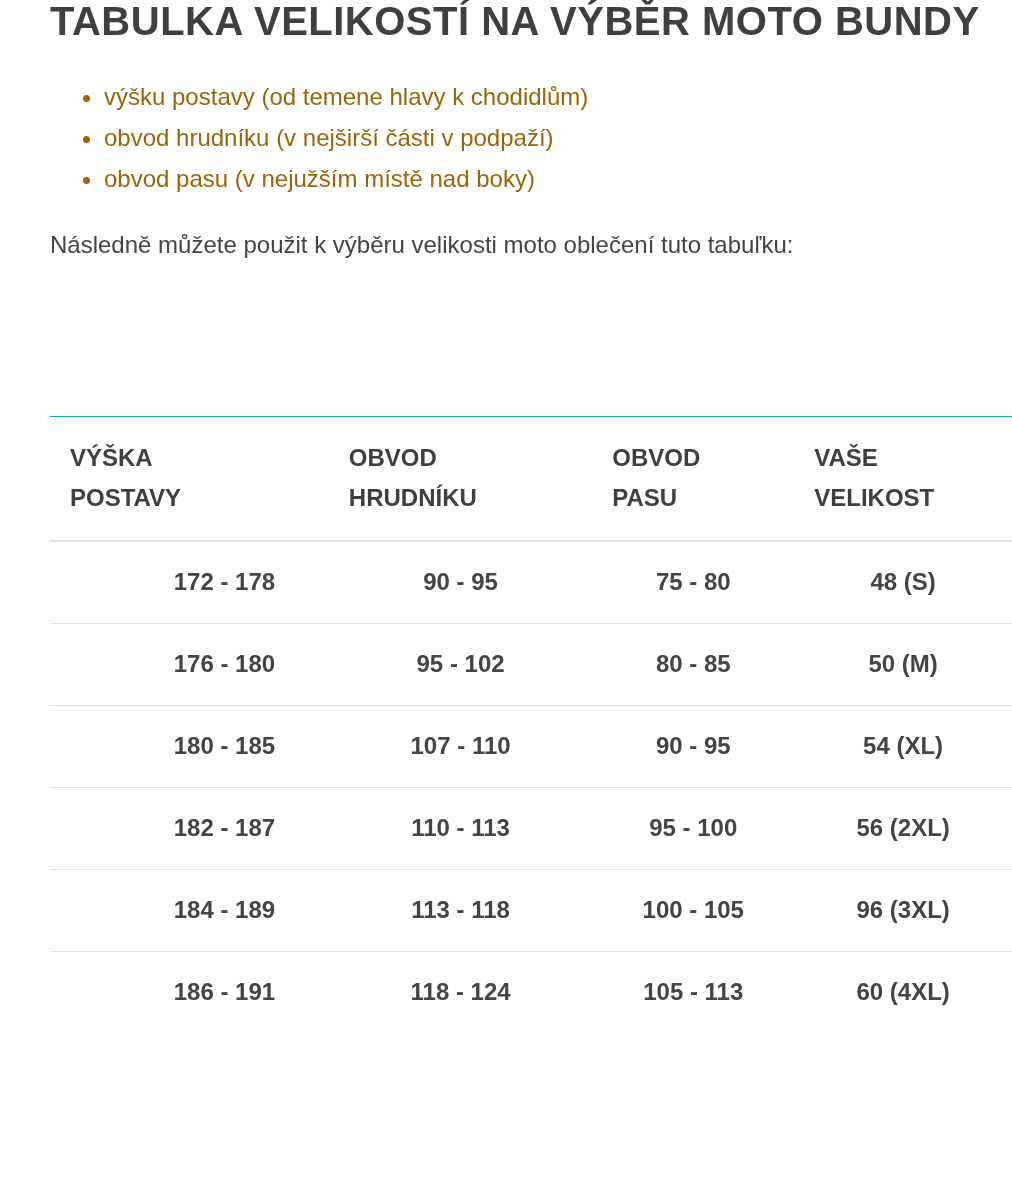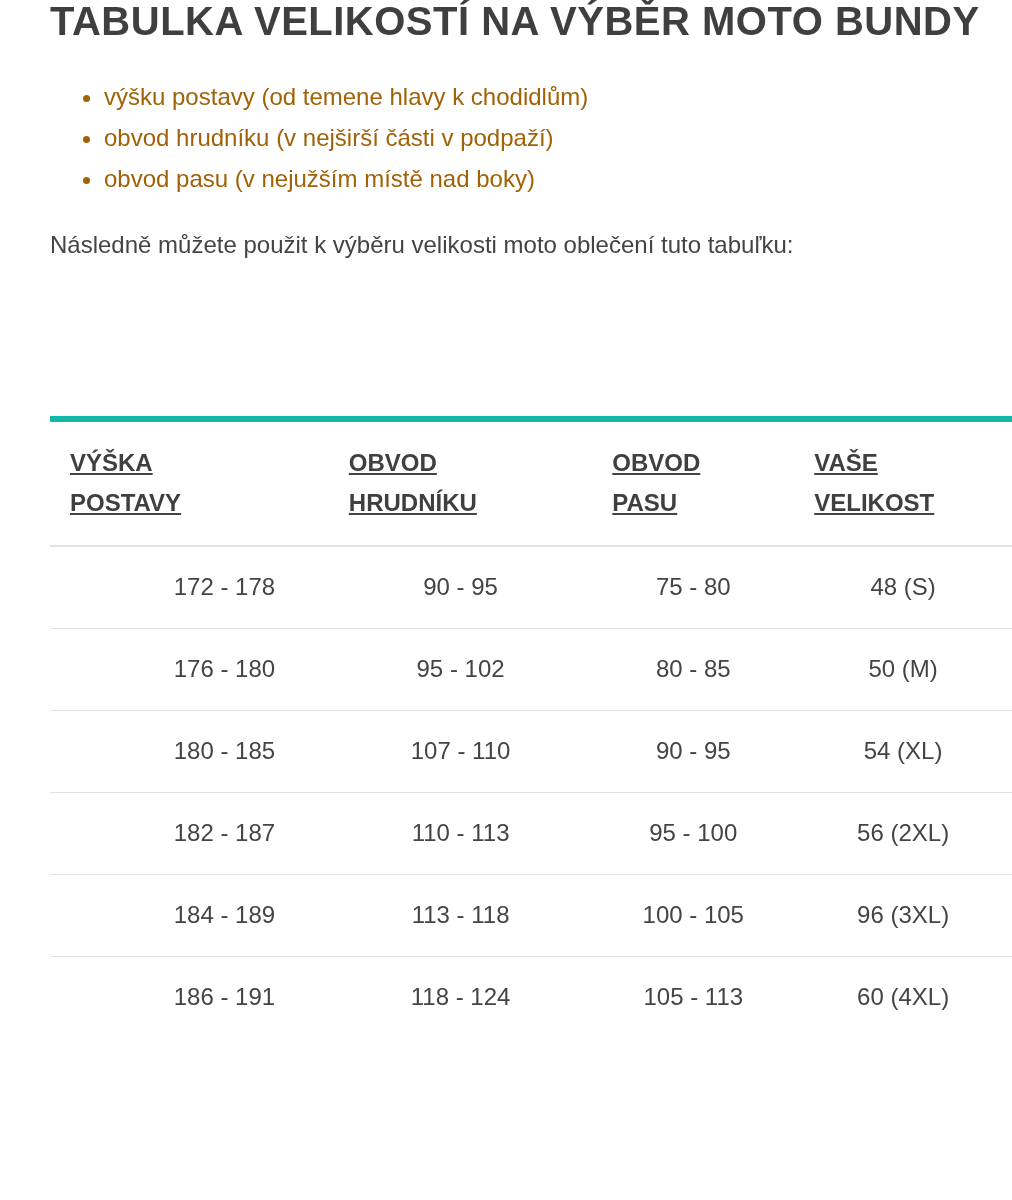--- a/index.html
+++ b/index.html
@@ -43,31 +43,31 @@
     }
     table.sizes {
       position: absolute;
       left: 50px;
       top: 416px;
       width: 962px;
       border-collapse: collapse;
       font-size: 24px;
       color: #444;
     }
-    table.sizes thead tr { border-top: 6px solid #14b8a6; border-bottom: 2px solid #e2e2e2; text-decoration: underline; }
+    table.sizes thead tr { border-top: 1px solid #14b8a6; border-bottom: 2px solid #e2e2e2; }
     table.sizes th {
       text-align: left;
       font-weight: 700;
       font-size: 24px;
       line-height: 40px;
       padding: 21px 0 22px 20px;
       color: #3f3f3f;
       vertical-align: top;
     }
-    table.sizes tbody tr { height: 82px; border-bottom: 1px solid #e2e2e2; }
+    table.sizes tbody tr { height: 82px; border-bottom: 1px solid #e2e2e2; font-weight: bold; }
     table.sizes tbody tr:last-child { border-bottom: none; }
     table.sizes td {
       text-align: center;
       padding: 0;
       vertical-align: middle;
     }
     .c1 { width: 253px; }
     .c2 { width: 278px; }
     .c3 { width: 210px; }
     .c4 { width: 221px; }

